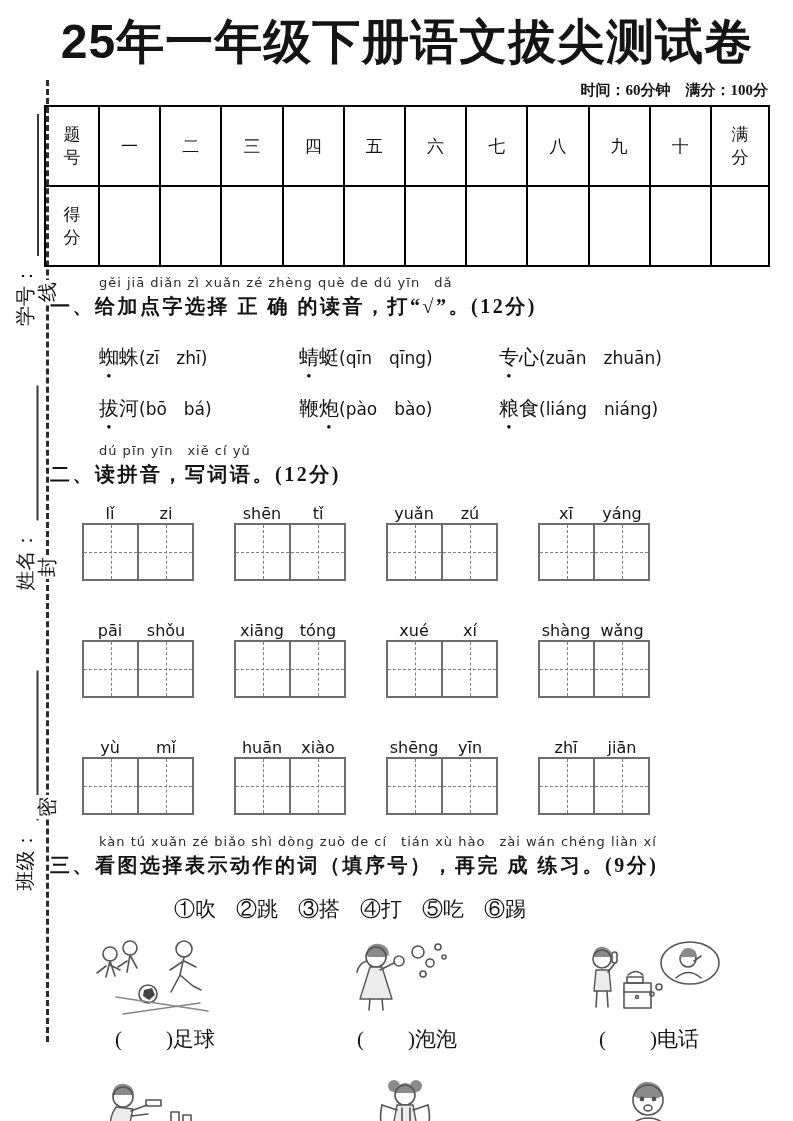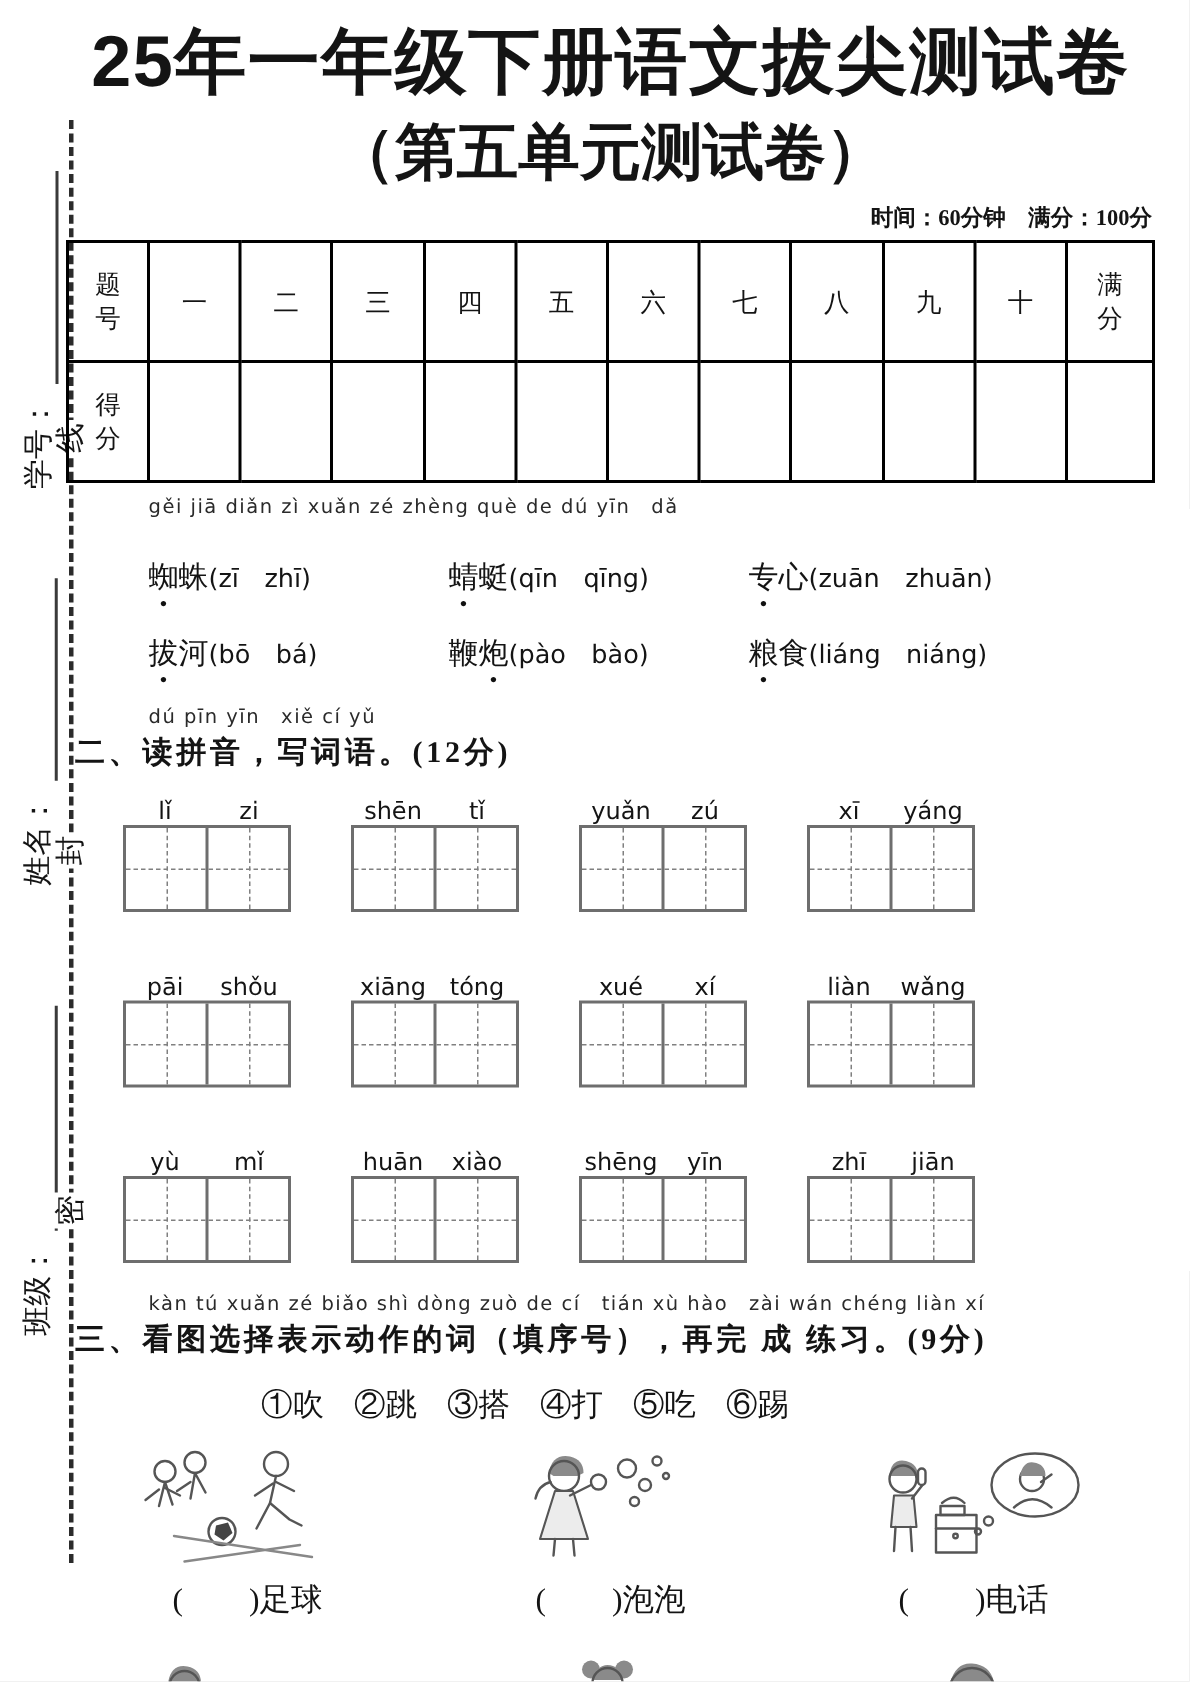--- a/index.html
+++ b/index.html
@@ -136,21 +136,20 @@
     <span>班级：</span>
       <span class="blank"></span>
   </div>
 
   <span class="seal-char sc-1">线</span>
   <span class="seal-char sc-2">封</span>
   <span class="seal-char sc-3">密</span>
 
   <div class="content">
     <h1 class="title">25年一年级下册语文拔尖测试卷</h1>
-    <h2 class="subtitle">（第五单元测试卷）</h2>
     <div class="meta">时间：60分钟　满分：100分</div>
 
     <table class="score">
       <tbody>
         <tr>
           <td class="first">题号</td>
           <td>一</td>
           <td>二</td>
           <td>三</td>
           <td>四</td>
@@ -173,20 +172,21 @@
           <td></td>
           <td></td>
           <td></td>
           <td></td>
           <td class="last"></td>
         </tr>
       </tbody>
     </table>
 
     <div class="sec-pinyin">gěi jiā diǎn zì xuǎn zé zhèng què de dú yīn　dǎ</div>
+    <div class="sec-title">一、给加点字选择 正 确 的读音，打“√”。(12分)</div>
 
     <div class="s1-row">
       <div class="s1-item">
         <span class="word"><i class="hz"><span>蜘</span><i class="udot">•</i></i><i class="hz"><span>蛛</span><i class="udot"></i></i></span><span class="opts">(zī　zhī)</span>
       </div>
       <div class="s1-item">
         <span class="word"><i class="hz"><span>蜻</span><i class="udot">•</i></i><i class="hz"><span>蜓</span><i class="udot"></i></i></span><span class="opts">(qīn　qīng)</span>
       </div>
       <div class="s1-item">
         <span class="word"><i class="hz"><span>专</span><i class="udot">•</i></i><i class="hz"><span>心</span><i class="udot"></i></i></span><span class="opts">(zuān　zhuān)</span>
@@ -273,21 +273,21 @@
             <span>xué</span>
             <span>xí</span>
           </div>
         <div class="wbox">
             <div class="wcell"></div>
             <div class="wcell"></div>
           </div>
       </div>
       <div class="grid-unit">
         <div class="grid-pinyin">
-            <span>liàn</span>
+            <span>shàng</span>
             <span>wǎng</span>
           </div>
         <div class="wbox">
             <div class="wcell"></div>
             <div class="wcell"></div>
           </div>
       </div>
       <div class="grid-unit">
         <div class="grid-pinyin">
             <span>yù</span>

